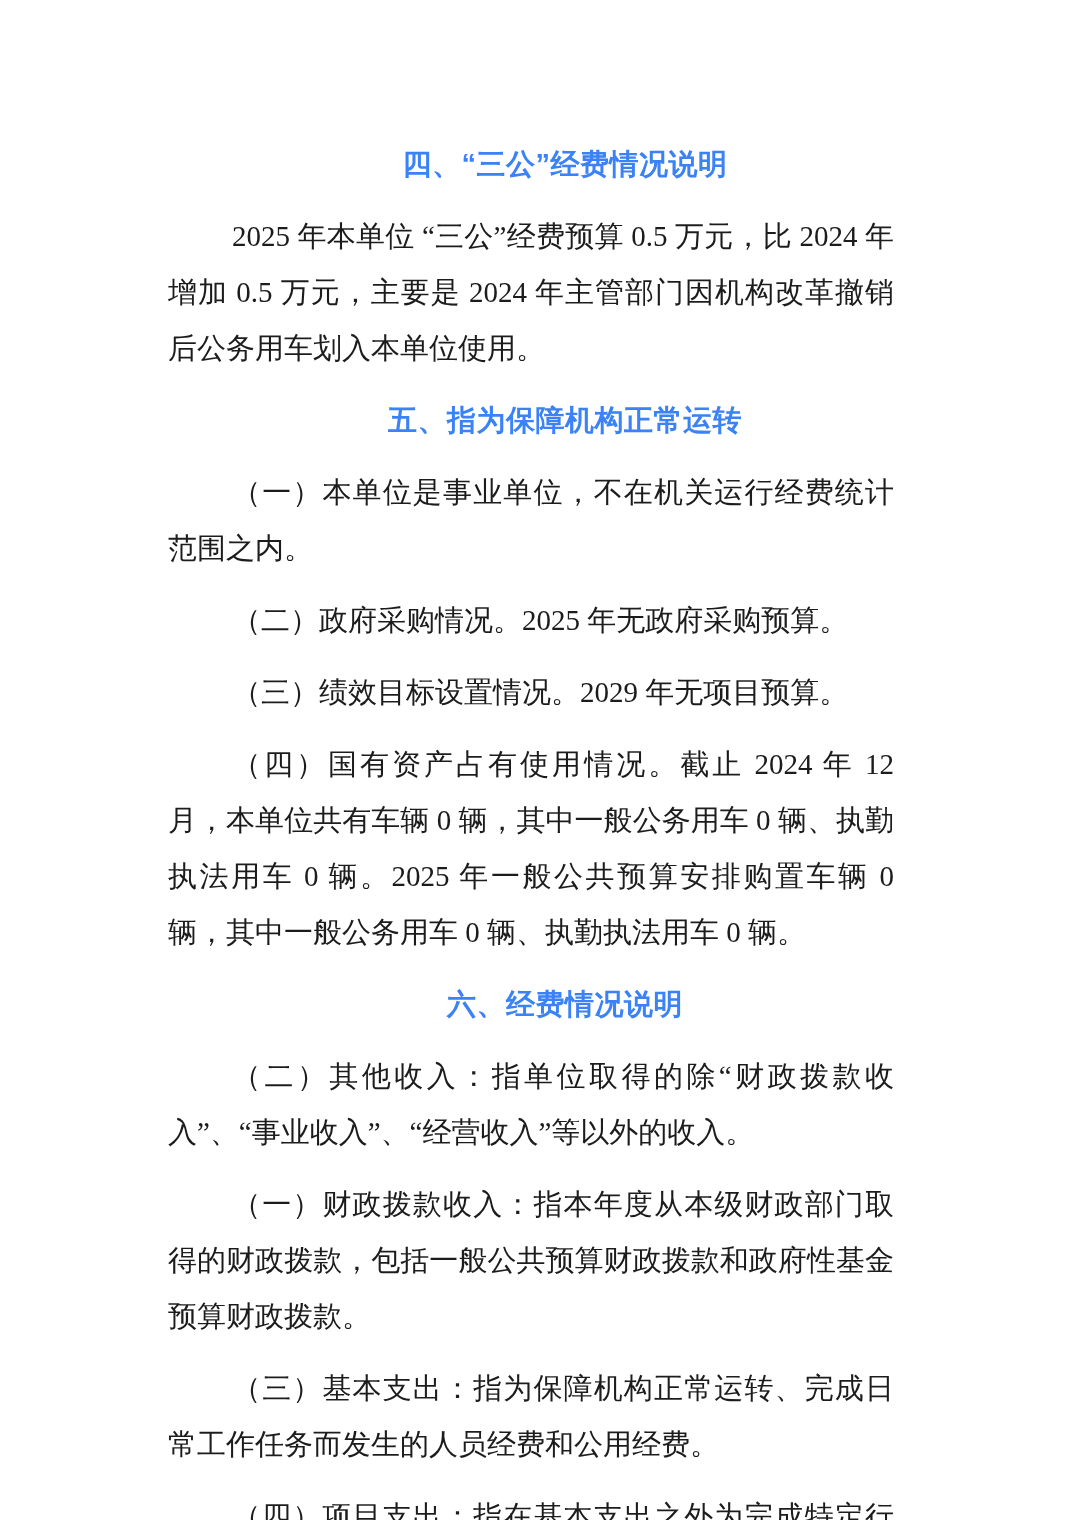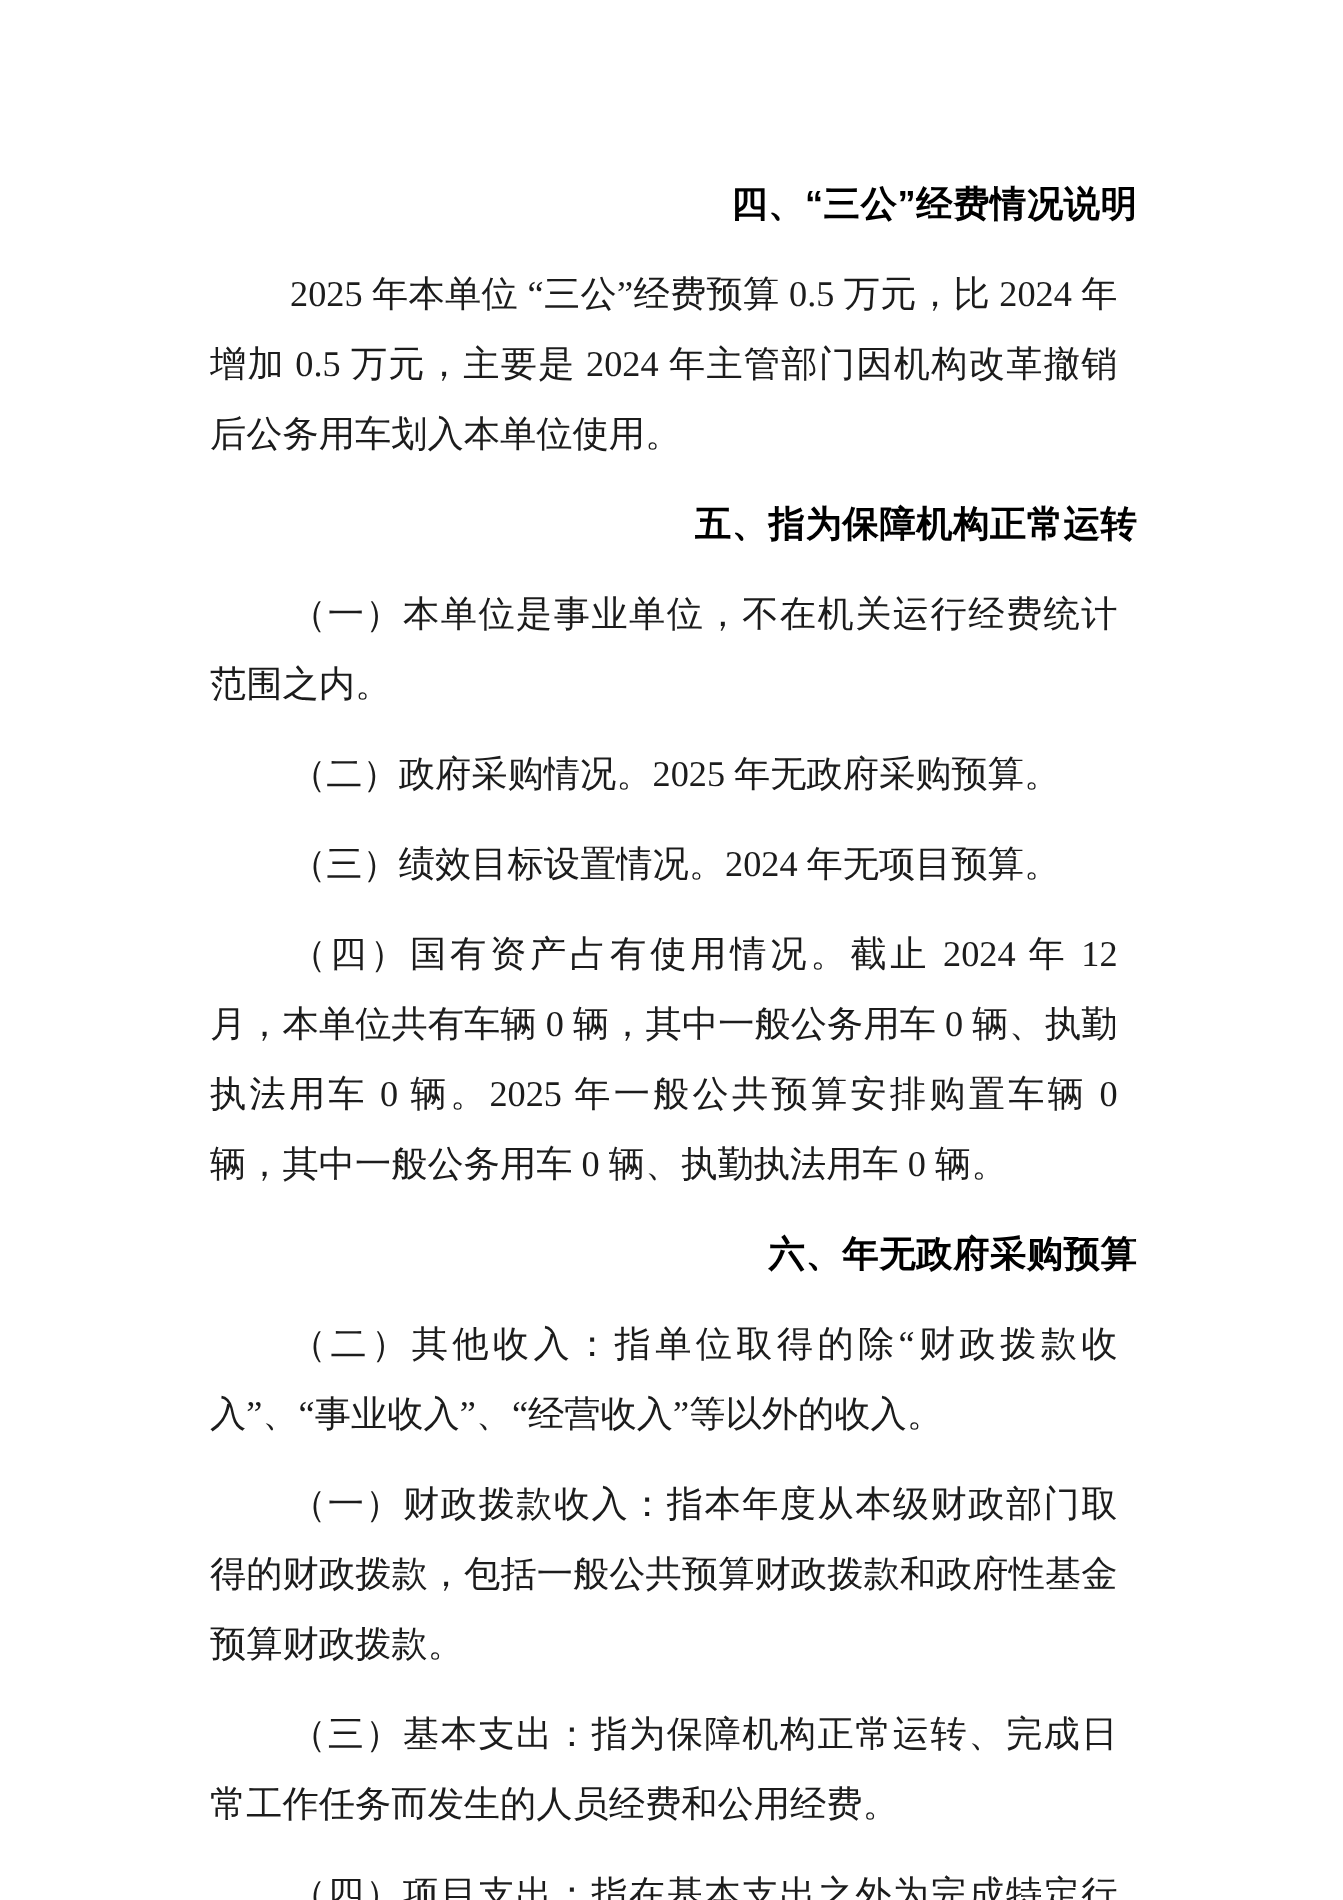--- a/index.html
+++ b/index.html
@@ -19,23 +19,23 @@
     left: 152px;
     top: 136px;
     width: 758px;
   }
   .sec-heading {
     margin: 0;
     font-family: "Liberation Sans", sans-serif;
     font-weight: 700;
     font-size: 29px;
     line-height: 56px;
-    color: #000000;
+    color: #3b82f6;
     text-indent: 68px;
-    text-align: right;
+    text-align: center;
     letter-spacing: 0.5px;
   }
   .body-para {
     margin: 16px;
     font-family: "Liberation Serif", serif;
     font-weight: 400;
     font-size: 29px;
     line-height: 56px;
     color: #1c1c1c;
     text-indent: 64px;
@@ -47,23 +47,23 @@
 
 <div class="page">
   <div class="content">
 
     <h2 class="sec-heading">四、“三公”经费情况说明</h2>
     <p class="body-para">2025 年本单位 “三公”经费预算 0.5 万元，比 2024 年增加 0.5 万元，主要是 2024 年主管部门因机构改革撤销后公务用车划入本单位使用。</p>
 
     <h2 class="sec-heading">五、指为保障机构正常运转</h2>
     <p class="body-para">（一）本单位是事业单位，不在机关运行经费统计范围之内。</p>
     <p class="body-para">（二）政府采购情况。2025 年无政府采购预算。</p>
-    <p class="body-para">（三）绩效目标设置情况。2024 年无项目预算。</p>
+    <p class="body-para">（三）绩效目标设置情况。2029 年无项目预算。</p>
     <p class="body-para">（四）国有资产占有使用情况。截止 2024 年 12 月，本单位共有车辆 0 辆，其中一般公务用车 0 辆、执勤执法用车 0 辆。2025 年一般公共预算安排购置车辆 0 辆，其中一般公务用车 0 辆、执勤执法用车 0 辆。</p>
 
-    <h2 class="sec-heading">六、年无政府采购预算</h2>
+    <h2 class="sec-heading">六、经费情况说明</h2>
     <p class="body-para">（二）其他收入：指单位取得的除“财政拨款收入”、“事业收入”、“经营收入”等以外的收入。</p>
     <p class="body-para">（一）财政拨款收入：指本年度从本级财政部门取得的财政拨款，包括一般公共预算财政拨款和政府性基金预算财政拨款。</p>
     <p class="body-para">（三）基本支出：指为保障机构正常运转、完成日常工作任务而发生的人员经费和公用经费。</p>
     <p class="body-para">（四）项目支出：指在基本支出之外为完成特定行政任</p>
 
   </div>
 </div>
 
 </body></html>

